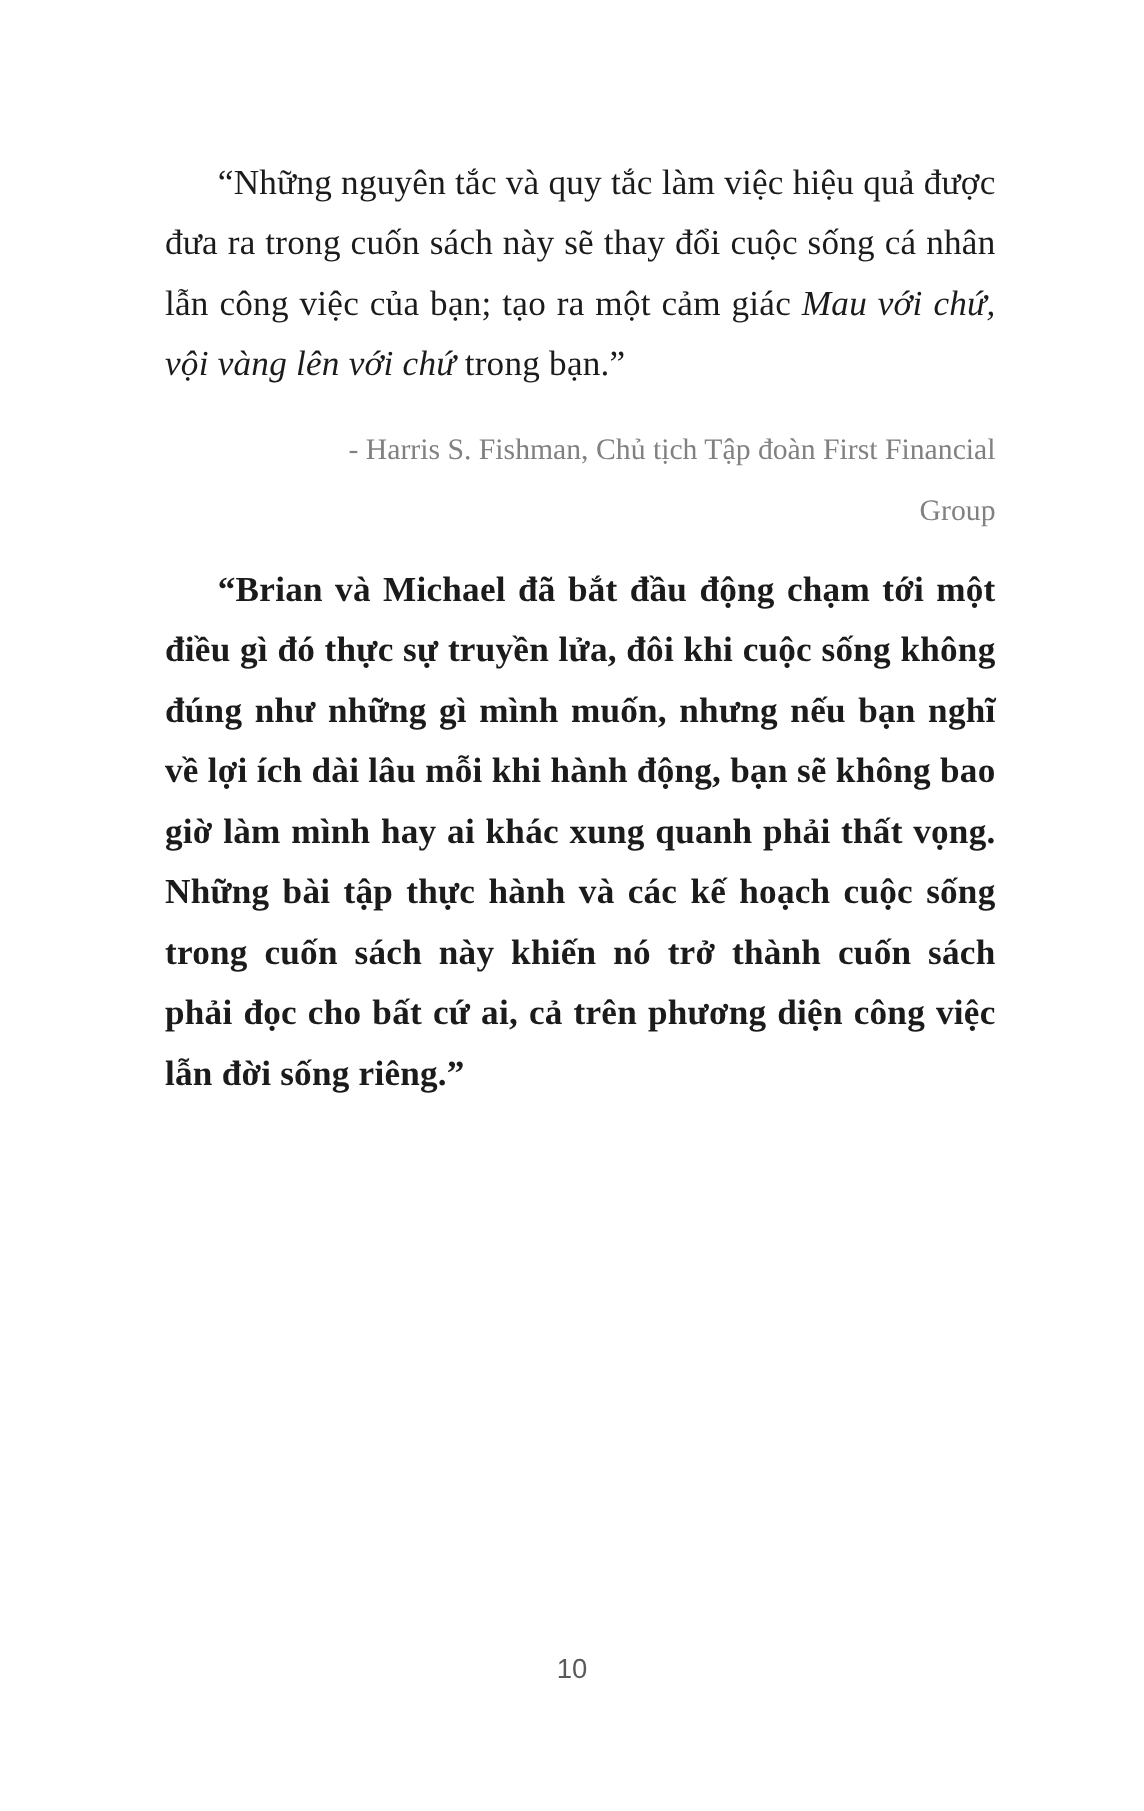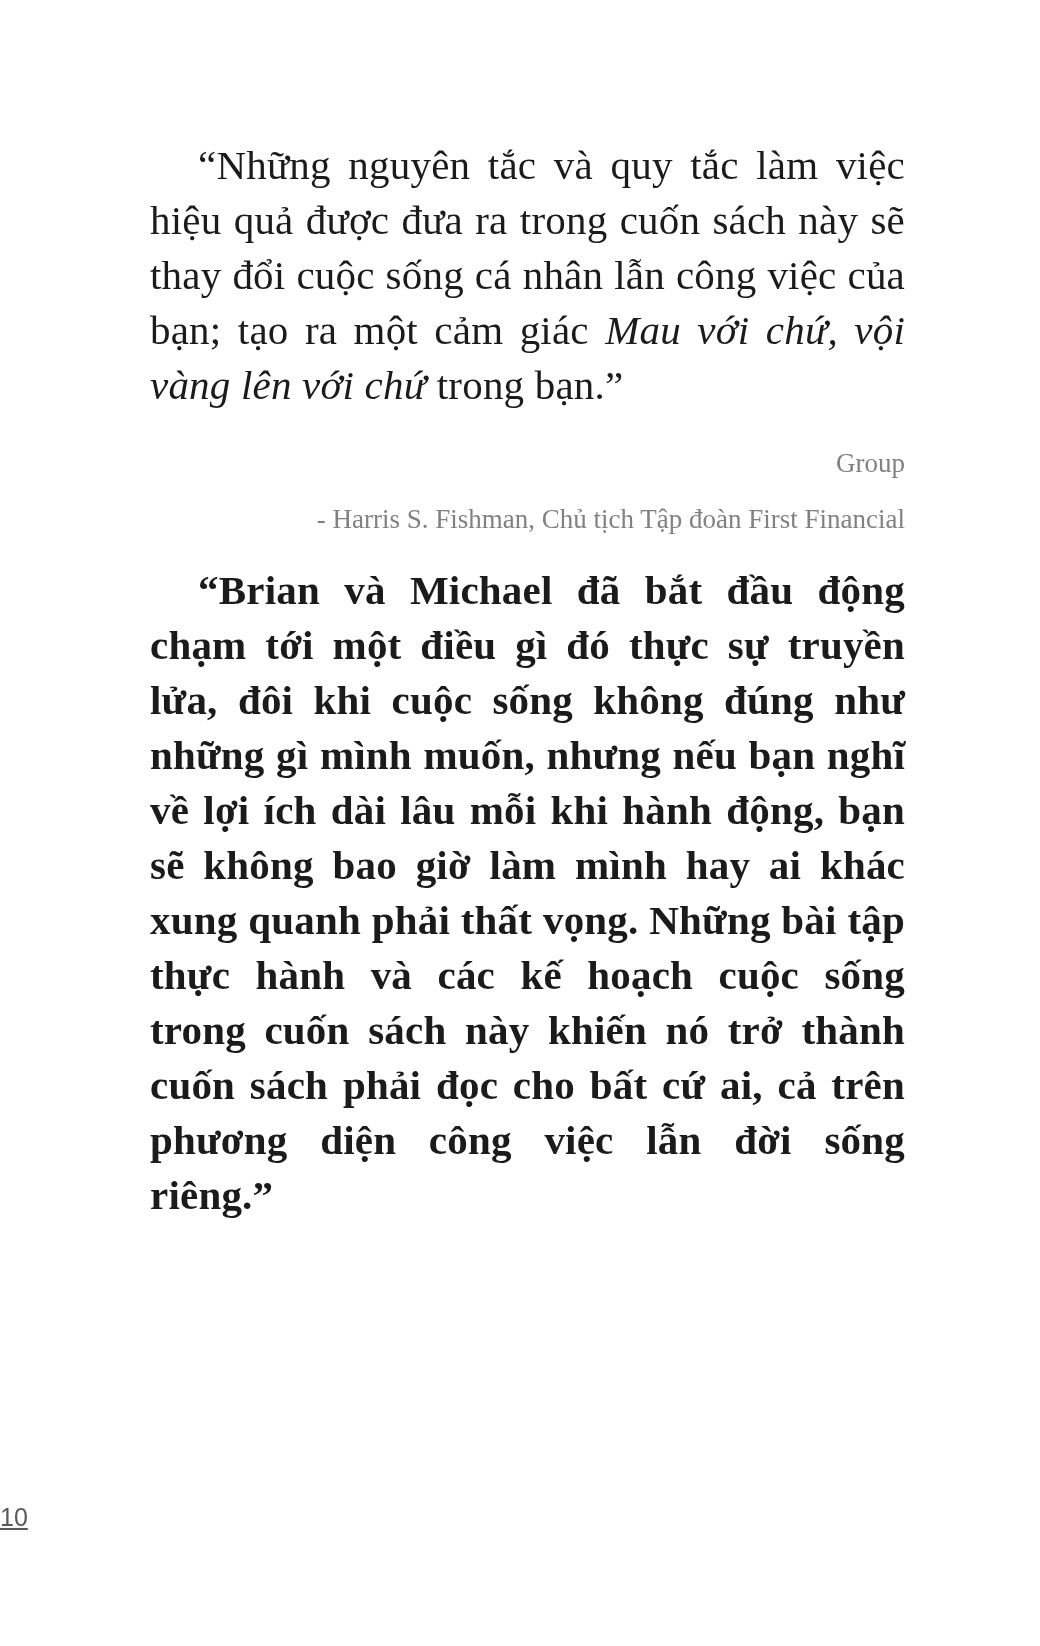--- a/index.html
+++ b/index.html
@@ -22,21 +22,21 @@
     background: var(--background);
     overflow: hidden;
   }
   .content {
     position: absolute;
     left: 150px;
     top: 138px;
     width: 755px;
   }
   .quote {
-    font-size: 41px;
+    font-size: 32px;
     line-height: 55px;
     color: var(--body-text);
     text-align: justify;
     text-indent: 48px;
     letter-spacing: 0.2px;
   }
   .quote .italic {
     font-style: italic;
   }
   .attribution {
@@ -49,38 +49,38 @@
   .quote + .attribution + .quote,
   .quote-second {
     margin-top: 16px;
     font-weight: bold;
   }
   .page-number {
     position: absolute;
     left: 0;
     right: 0;
     top: 1502px;
+    text-align: center;
     font-family: "Liberation Sans", "DejaVu Sans", sans-serif;
     font-size: 25px;
     line-height: 30px;
     color: var(--page-number);
-    text-decoration: underline;
   }
 </style>
 </head>
 <body>
 
 <div class="page">
   <div class="content">
 
     <p class="quote"><span>“Những nguyên tắc và quy tắc làm việc hiệu quả được đưa ra trong cuốn sách này sẽ thay đổi cuộc sống cá nhân lẫn công việc của bạn; tạo ra một cảm giác </span><span class="italic">Mau với chứ, vội vàng lên với chứ</span><span> trong bạn.”</span></p>
 
     <div class="attribution">
+      <div>- Harris S. Fishman, Chủ tịch Tập đoàn First Financial</div>
       <div>Group</div>
-      <div>- Harris S. Fishman, Chủ tịch Tập đoàn First Financial</div>
     </div>
 
     <p class="quote quote-second"><span>“Brian và Michael đã bắt đầu động chạm tới một điều gì đó thực sự truyền lửa, đôi khi cuộc sống không đúng như những gì mình muốn, nhưng nếu bạn nghĩ về lợi ích dài lâu mỗi khi hành động, bạn sẽ không bao giờ làm mình hay ai khác xung quanh phải thất vọng. Những bài tập thực hành và các kế hoạch cuộc sống trong cuốn sách này khiến nó trở thành cuốn sách phải đọc cho bất cứ ai, cả trên phương diện công việc lẫn đời sống riêng.”</span></p>
 
 
   </div>
 
   <div class="page-number">10</div>
 </div>
 

